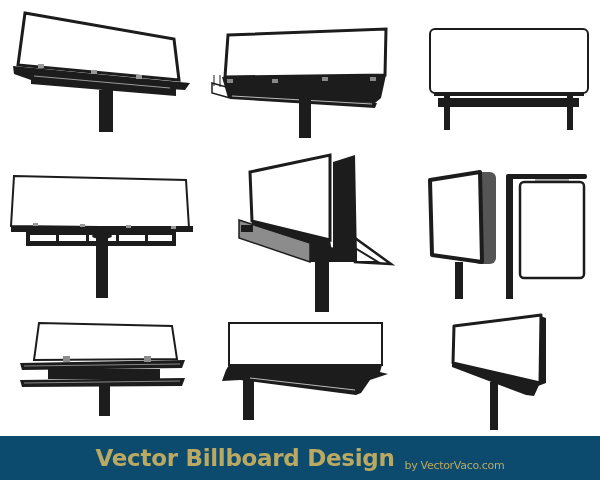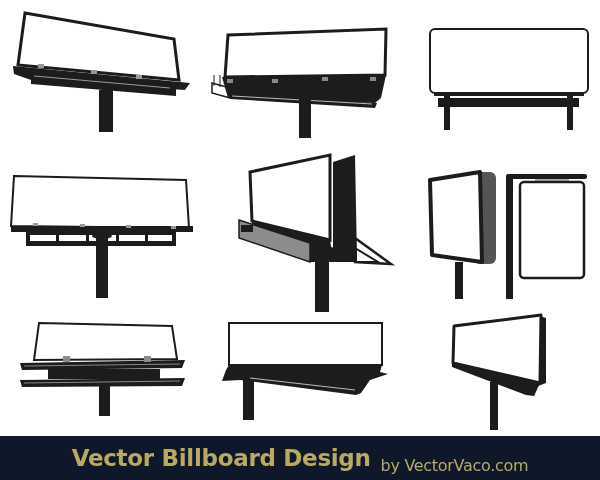--- a/index.html
+++ b/index.html
@@ -1,20 +1,20 @@
 <!DOCTYPE html>
 <html><head>
 <meta charset="utf-8">
 <style>
   html, body { margin: 0; padding: 0; }
   body { width: 600px; height: 480px; background: #ffffff; position: relative; overflow: hidden; font-family: "DejaVu Sans", "Liberation Sans", sans-serif; }
   .art { position: absolute; left: 0; top: 0; width: 600px; height: 432px; }
-  .banner { position: absolute; left: 0; top: 436px; width: 600px; height: 44px; background: #0f172a; display: flex; align-items: center; justify-content: center; }
+  .banner { position: absolute; left: 0; top: 436px; width: 600px; height: 44px; background: #0c4a6e; display: flex; align-items: center; justify-content: center; }
   .banner .title { font-family: "DejaVu Sans", sans-serif; font-weight: bold; font-size: 23px; letter-spacing: -0.3px; }
-  .banner .by { font-family: "DejaVu Sans", sans-serif; font-size: 16px; margin-left: 10px; margin-top: 15px; letter-spacing: -0.3px; }
+  .banner .by { font-family: "DejaVu Sans", sans-serif; font-size: 11px; margin-left: 10px; margin-top: 15px; letter-spacing: -0.3px; }
 </style>
 </head>
 <body>
 
 <svg class="art" viewBox="0 0 600 432" xmlns="http://www.w3.org/2000/svg">
 
   <g>
     <polygon points="25,13 174,39 179,80 18,65" fill="#fff" stroke="#1c1c1c" stroke-width="3"></polygon>
     <polygon points="13,66 190,83 185,90 31,80 14,74" fill="#1c1c1c"></polygon>
     <polygon points="31,77 176,88 176,96 31,84" fill="#1c1c1c"></polygon>

